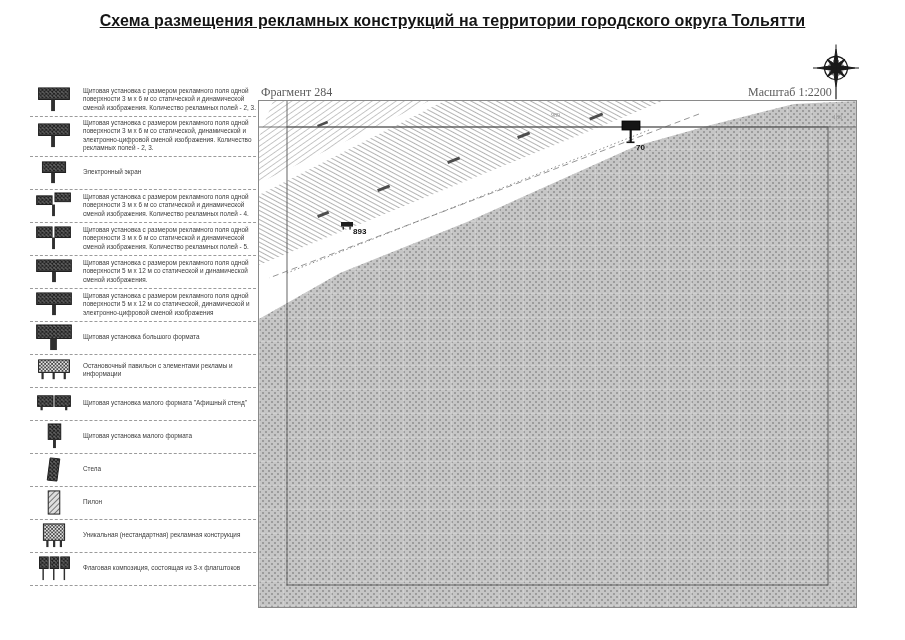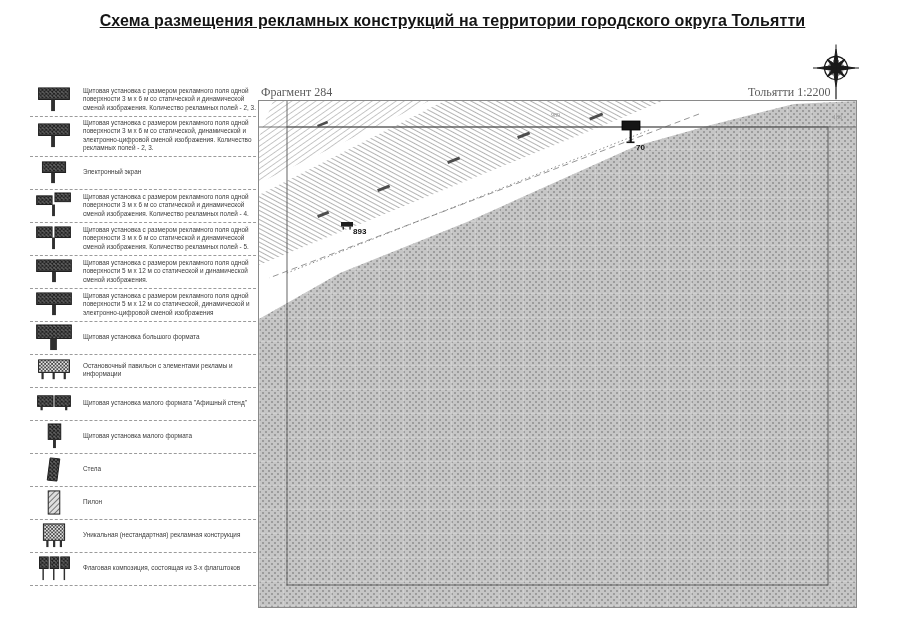--- a/index.html
+++ b/index.html
@@ -232,21 +232,21 @@
           <rect x="19" y="14" width="1.5" height="12" fill="#2f2f2f"></rect>
           <rect x="27" y="2" width="9" height="12" fill="url(#pDark)" stroke="#1c1c1c" stroke-width="1"></rect>
           <rect x="30" y="14" width="1.5" height="12" fill="#2f2f2f"></rect>
         </svg>
     </span>
     <span class="legend-label">Флаговая композиция, состоящая из 3-х флагштоков</span>
   </div>
 </div>
 
 <div class="map-caption" id="fragment-label">Фрагмент 284</div>
-<div class="map-caption" id="scale-label">Тольятти 1:2200</div>
+<div class="map-caption" id="scale-label">Масштаб 1:2200</div>
 
 <svg class="compass" width="56" height="66" viewBox="0 0 56 66">
   <g stroke="#1a1a1a" fill="#1a1a1a">
     <circle cx="28" cy="26" r="11.5" fill="none" stroke-width="1.3"></circle>
     <circle cx="28" cy="26" r="7.5" fill="none" stroke-width="0.8" stroke-dasharray="2 1.6"></circle>
     <polygon points="28,7 30.4,22.5 28,26 25.6,22.5"></polygon>
     <polygon points="28,45 25.6,29.5 28,26 30.4,29.5"></polygon>
     <polygon points="47,26 31.5,28.4 28,26 31.5,23.6"></polygon>
     <polygon points="9,26 24.5,23.6 28,26 24.5,28.4"></polygon>
     <g>

